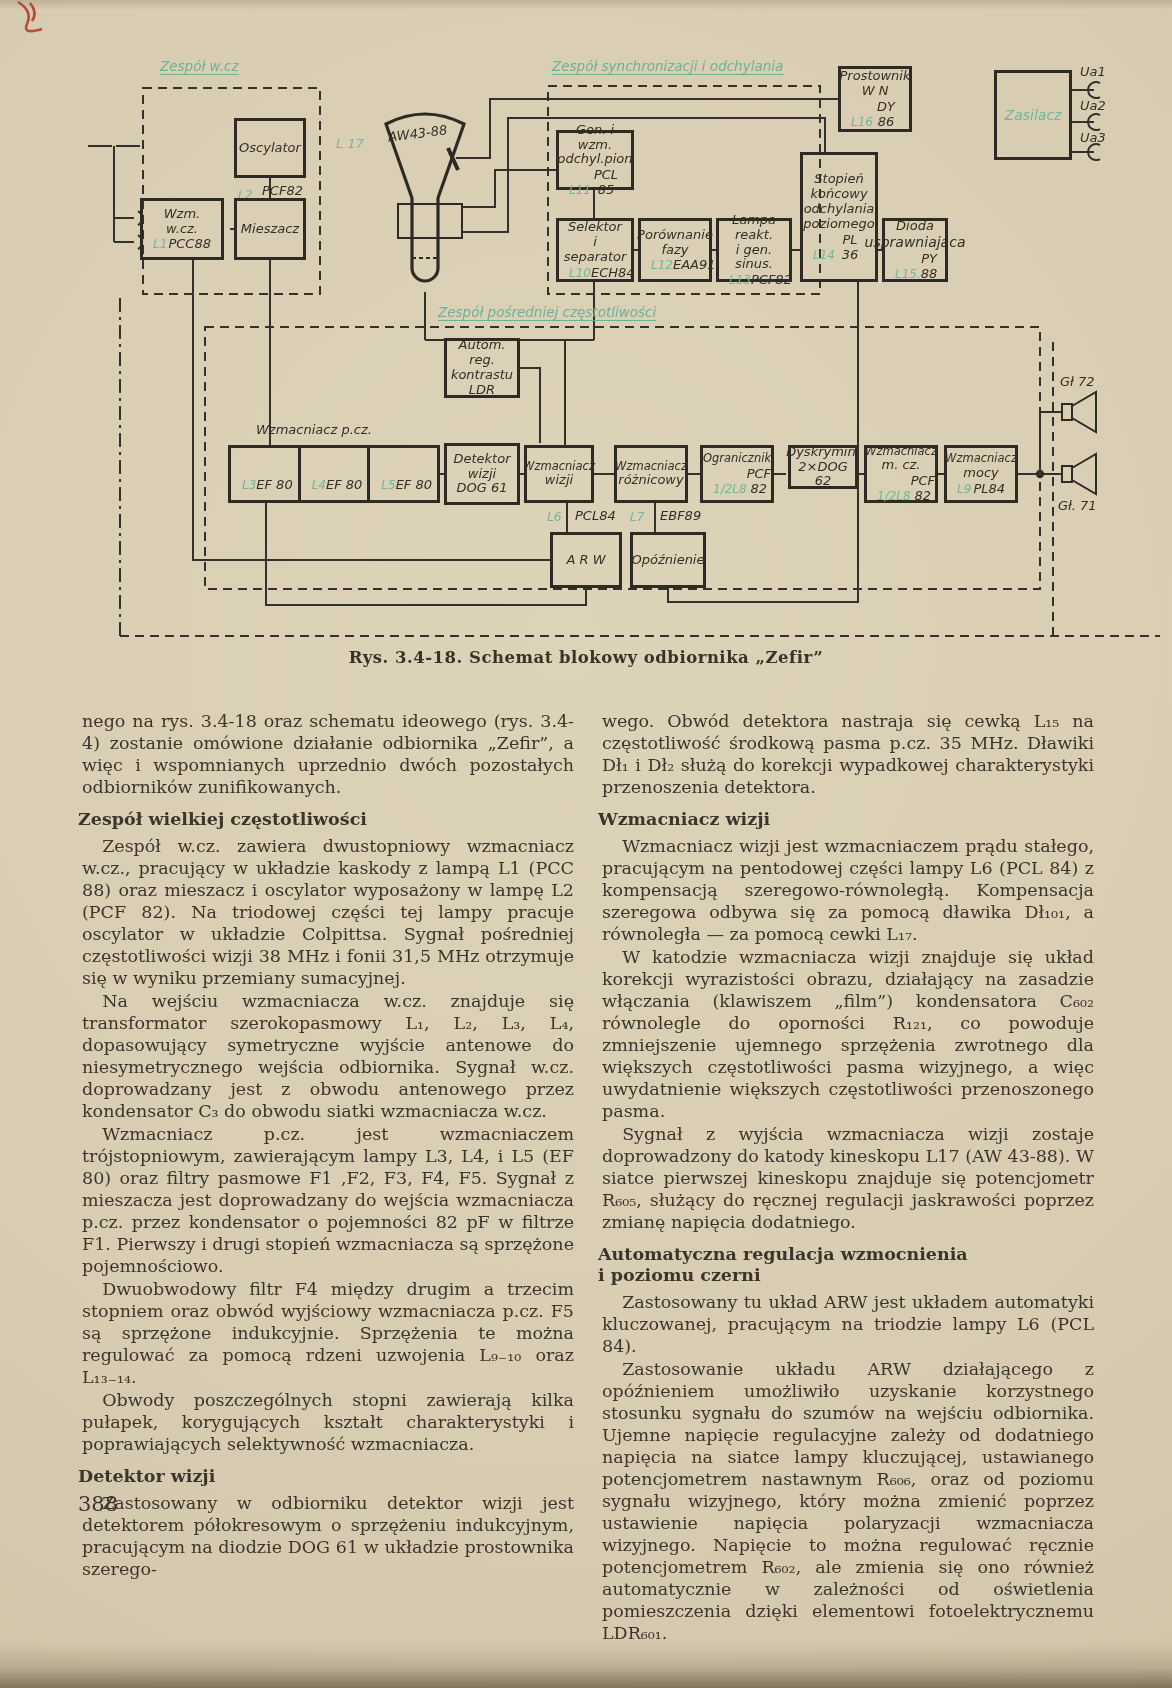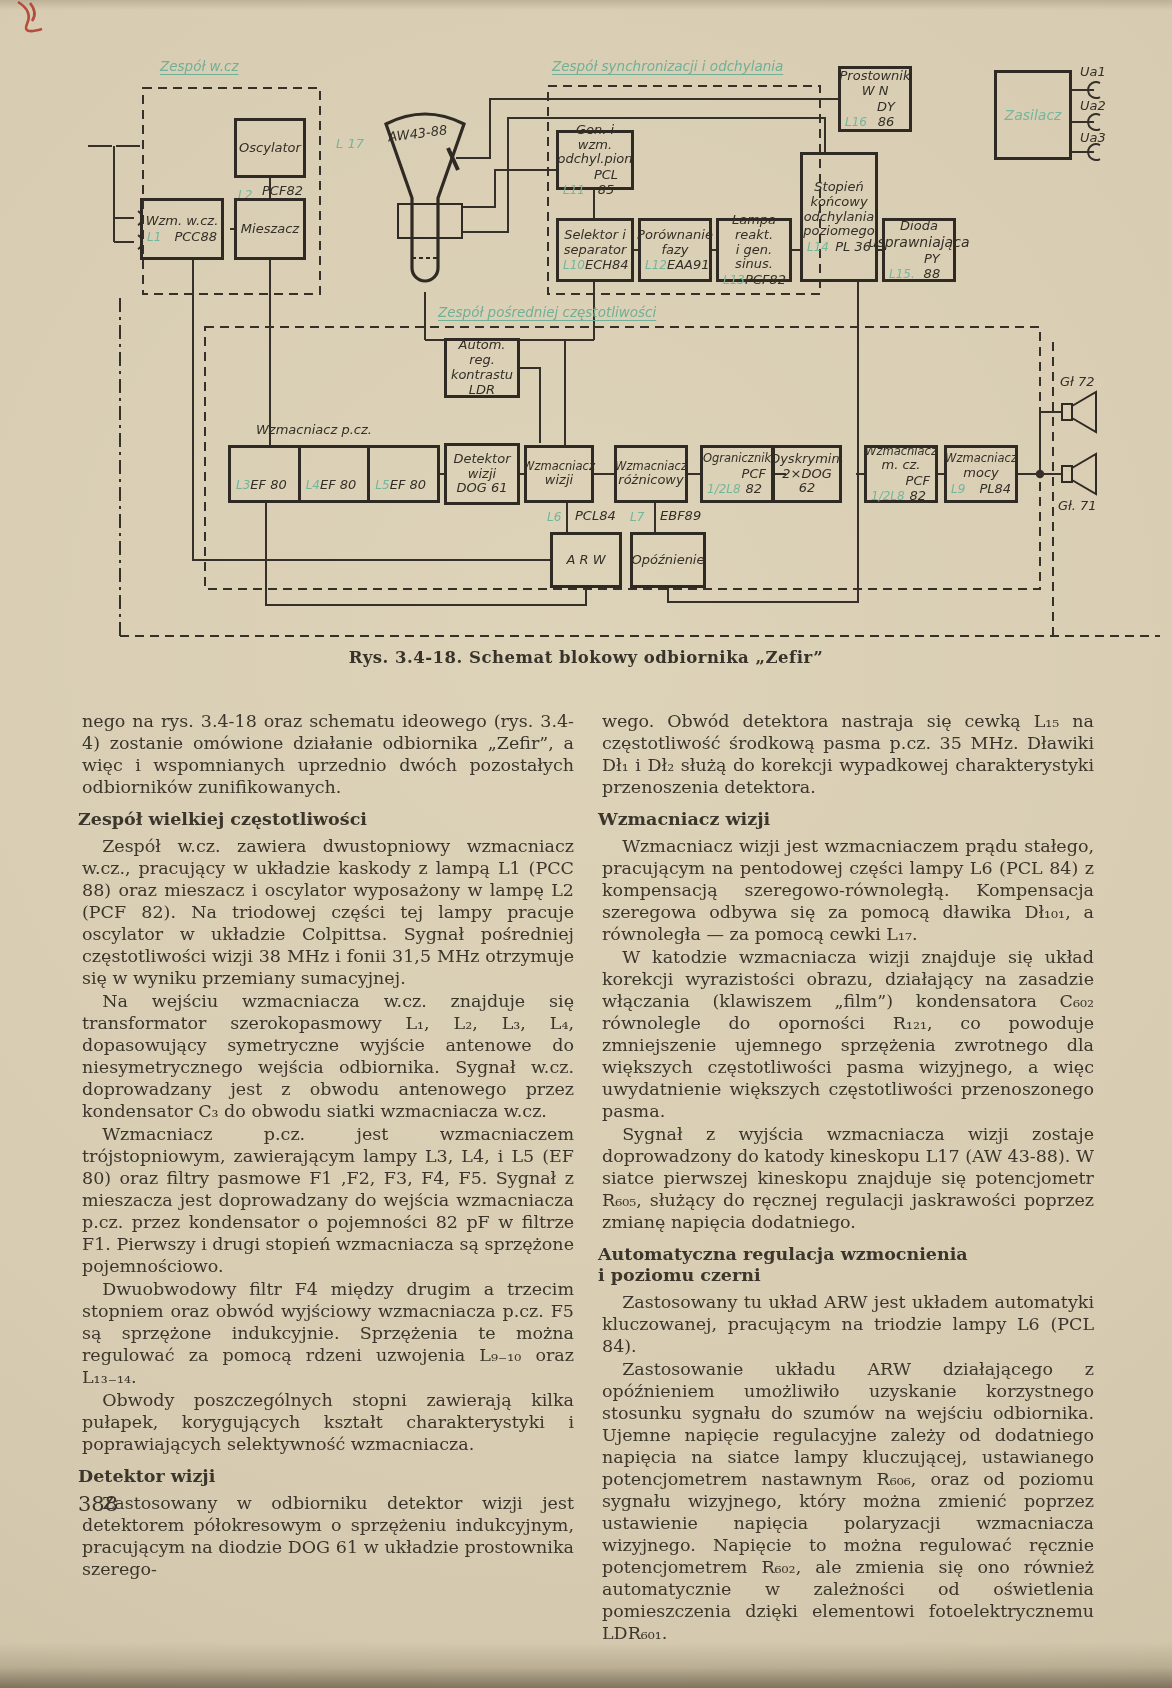--- a/index.html
+++ b/index.html
@@ -8,30 +8,30 @@
       radial-gradient(130% 95% at 48% 38%, #ddd3b9 0%, #d8cdb3 50%, #cfc3a8 82%, #c0b397 100%);
     font-family:"DejaVu Serif","Liberation Serif",serif;}
   .page::after{content:"";position:absolute;left:0;right:0;bottom:0;height:46px;
     background:linear-gradient(to bottom, rgba(70,55,30,0) 0%, rgba(70,55,30,.18) 55%, rgba(45,33,15,.5) 100%);}
   .page::before{content:"";position:absolute;left:0;right:0;top:0;height:10px;
     background:linear-gradient(to bottom, rgba(70,55,30,.18), rgba(70,55,30,0));}
   .abs{position:absolute;}
   
   .blk{position:absolute;border:3px solid #2f2a23;box-sizing:border-box;
     display:flex;flex-direction:column;justify-content:center;align-items:center;
-    font:italic 13px/1.15 "DejaVu Sans",sans-serif;color:#332e26;text-align:center;padding:2px 2px;}
+    font:italic 13px/1.15 "DejaVu Sans",sans-serif;color:#332e26;text-align:center;padding:2px 8px;}
   .blk .trow{display:flex;justify-content:space-between;align-items:flex-end;width:100%;padding:0 2px;box-sizing:border-box;}
   .ref{font:italic 12px "DejaVu Sans",sans-serif;color:#74b69b;}
   .tube{font:italic 13px "DejaVu Sans",sans-serif;}
   .lbl{position:absolute;font:italic 13px "DejaVu Sans",sans-serif;color:#332e26;white-space:nowrap;}
   .glbl{position:absolute;font:italic 13.5px "DejaVu Sans",sans-serif;color:#6fb096;white-space:nowrap;
     text-decoration:underline;text-underline-offset:3px;}
   .gref{position:absolute;font:italic 12px "DejaVu Sans",sans-serif;color:#74b69b;white-space:nowrap;}
   .efgrp{position:absolute;border:3px solid #2f2a23;box-sizing:border-box;display:flex;}
-  .efcell{flex:1;display:flex;justify-content:flex-start;align-items:flex-end;
+  .efcell{flex:1;display:flex;justify-content:flex-end;align-items:flex-end;
     font:italic 13px "DejaVu Sans",sans-serif;padding:0 5px 8px 5px;color:#332e26;}
   .efcell + .efcell{border-left:3px solid #2f2a23;}
   
   .caption{position:absolute;top:648px;left:0;width:100%;text-align:center;
     font-weight:bold;font-size:16.5px;letter-spacing:.5px;color:#38332a;}
   .col{position:absolute;top:710px;width:496px;font-size:17.5px;line-height:22px;text-align:justify;}
   .col p{margin:0 0 1px 4px;}
   .col p.ind{text-indent:1.15em;}
   .col h4{margin:11px 0 5px 0;font-size:17.5px;line-height:21px;}
   .col h4.tight{margin-bottom:0;}
@@ -210,21 +210,21 @@
     <div class="blk" style="left:800px;top:152px;width:78px;height:130px">
       <span>Stopień</span>
       <span>końcowy</span>
       <span>odchylania</span>
       <span>poziomego</span>
       <div class="trow">
           <span class="ref">L14</span>
         <span class="tube">PL 36</span>
         </div>
     </div>
-    <div class="blk" style="left:882px;top:218px;width:74px;height:64px">
+    <div class="blk" style="left:882px;top:218px;width:66px;height:64px">
       <span>Dioda</span>
       <span style="font-size:14px">usprawniająca</span>
       <div class="trow">
           <span class="ref">L15.</span>
         <span class="tube">PY 88</span>
         </div>
     </div>
 
     <div class="blk" style="left:444px;top:338px;width:76px;height:60px">
       <span>Autom. reg.</span>
@@ -261,21 +261,21 @@
       <span style="font-size:11.5px">Wzmacniacz</span>
       <span>różnicowy</span>
     </div>
     <div class="blk" style="left:700px;top:445px;width:74px;height:58px">
       <span style="font-size:11.5px">Ogranicznik</span>
       <div class="trow">
           <span class="ref">1/2L8</span>
         <span class="tube">PCF 82</span>
         </div>
     </div>
-    <div class="blk" style="left:772px;top:445px;width:70px;height:58px">
+    <div class="blk" style="left:788px;top:445px;width:70px;height:44px">
       <span>Dyskrymin,</span>
       <span>2×DOG 62</span>
     </div>
     <div class="blk" style="left:864px;top:445px;width:74px;height:58px">
       <span style="font-size:11.5px">Wzmacniacz</span>
       <span>m. cz.</span>
       <div class="trow">
           <span class="ref">1/2L8</span>
         <span class="tube">PCF 82</span>
         </div>

